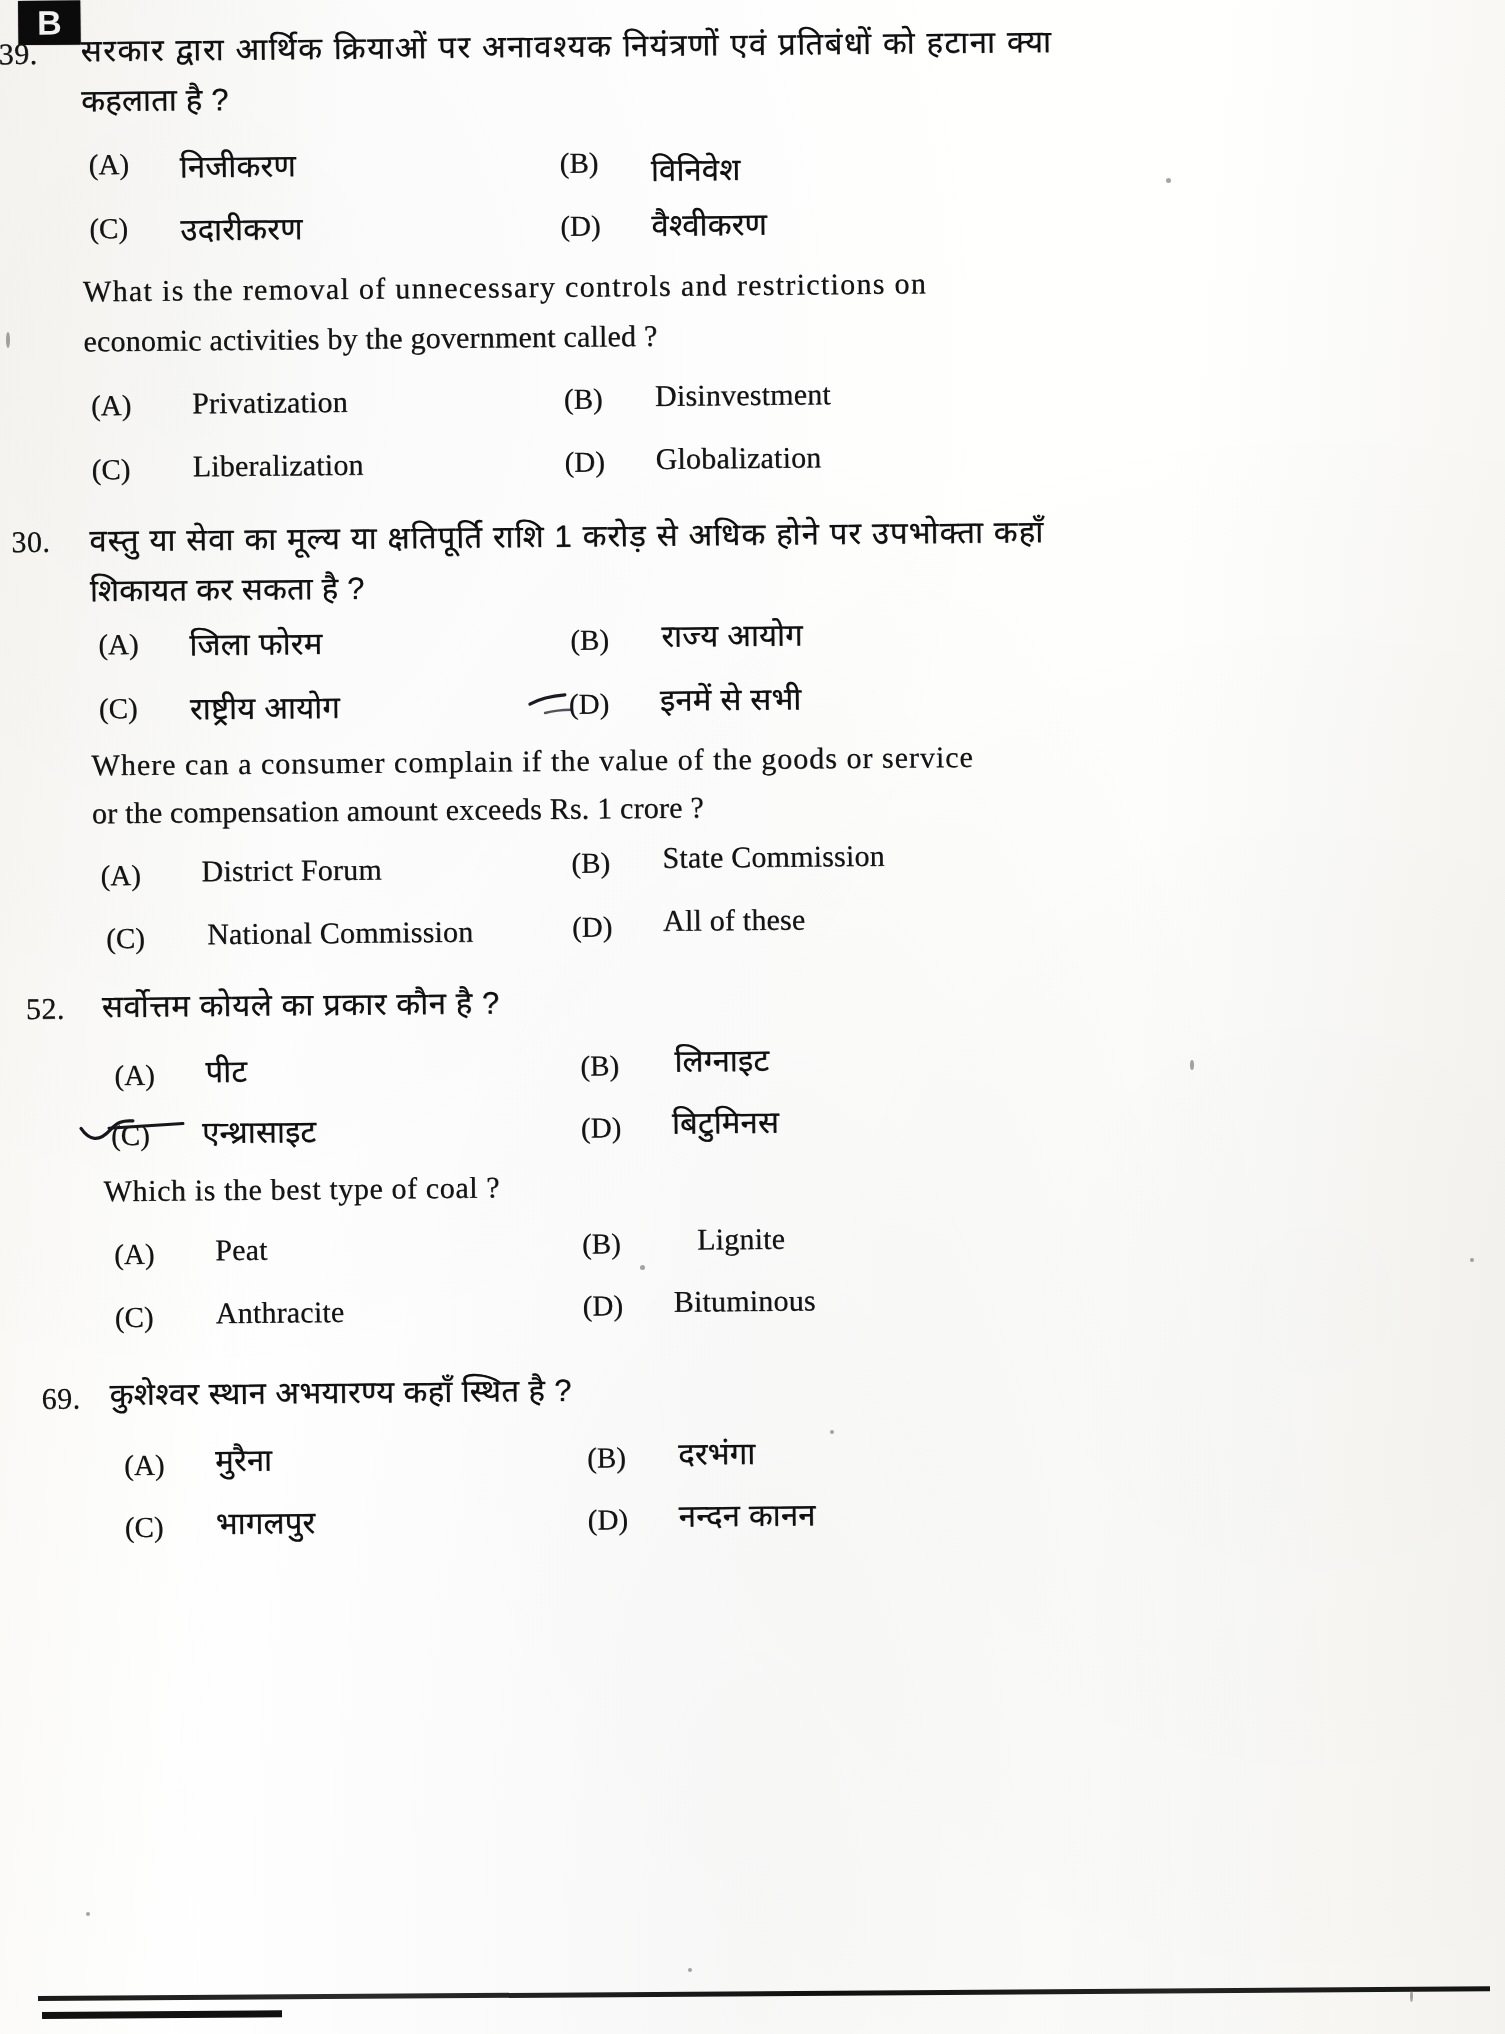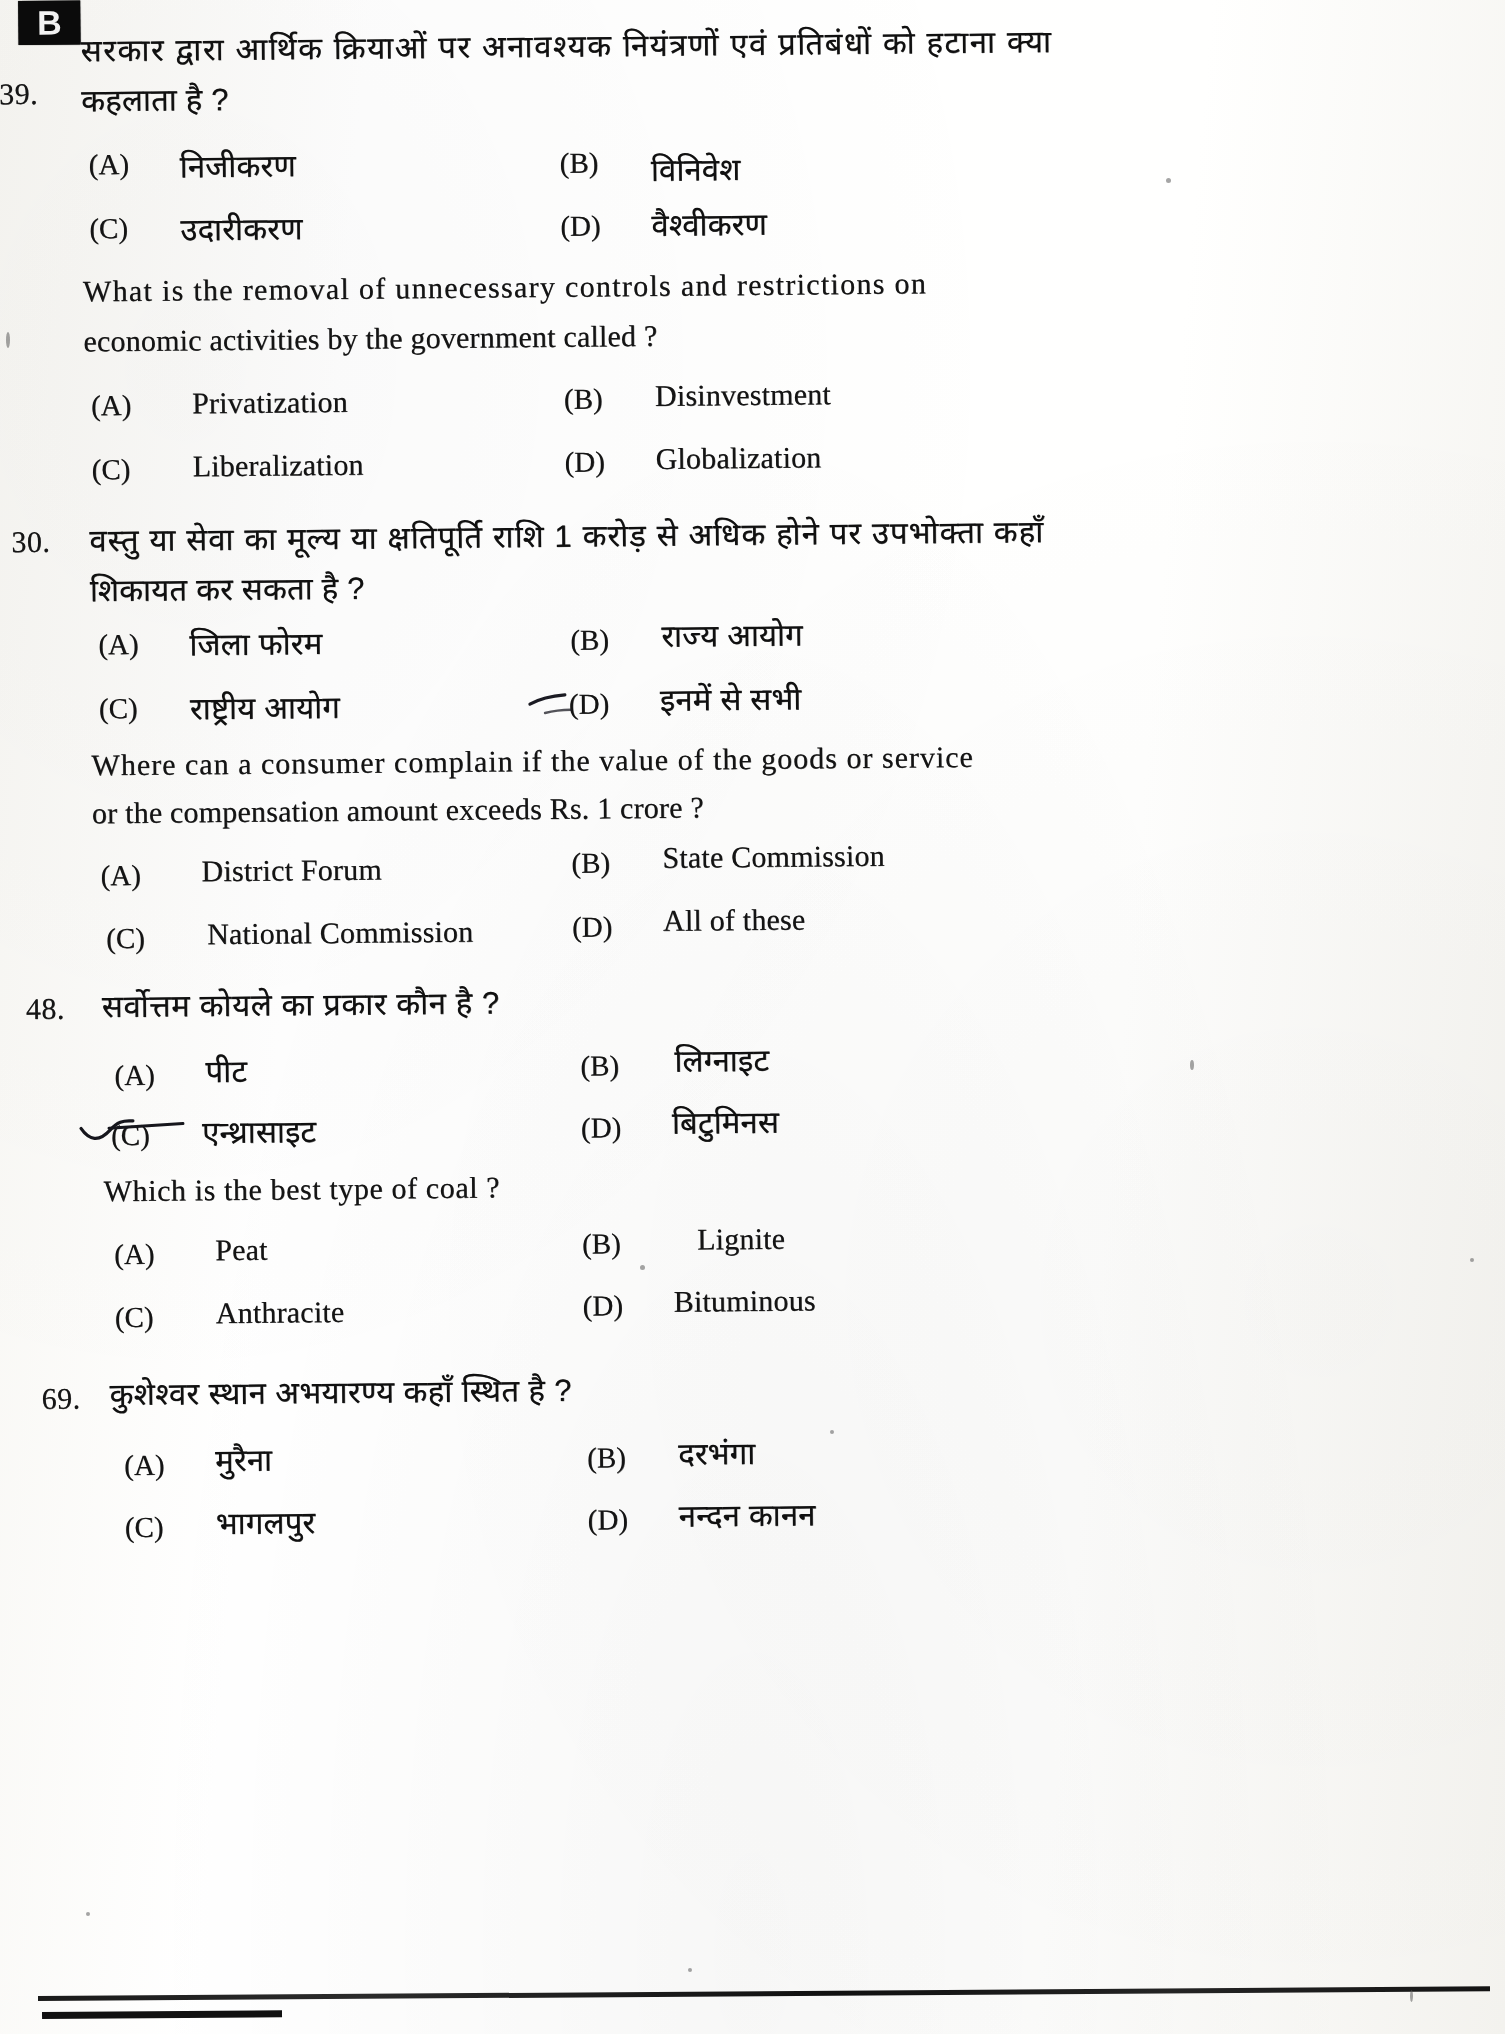--- a/index.html
+++ b/index.html
@@ -121,21 +121,21 @@
   .speck { position: absolute; background: #5b5b5b; border-radius: 50%; opacity: .55; }
 </style>
 </head>
 <body>
 
 <div id="page">
   <div id="skew">
 
     <div class="booklet-code">B</div>
 
-    <div class="qnum" style="left:6px; top:30px;margin-top:40px;">39.</div>
+    <div class="qnum" style="left:6px; top:30px;">39.</div>
 
     <div class="stemline hindi" style="left:88px; top:22px; letter-spacing:1.6px;">सरकार द्वारा आर्थिक क्रियाओं पर अनावश्यक नियंत्रणों एवं प्रतिबंधों को हटाना क्या</div>
     <div class="stemline hindi" style="left:88px; top:72px;">कहलाता है ?</div>
 
     <div class="optlabel" style="left:95px; top:142px;">(A)</div>
     <div class="opttext hindi" style="left:186px; top:139px;">निजीकरण</div>
 
     <div class="optlabel" style="left:566px; top:145px;">(B)</div>
     <div class="opttext hindi" style="left:657px; top:139px;margin-top:8px;">विनिवेश</div>
 
@@ -190,21 +190,21 @@
 
     <div class="optlabel" style="left:571px; top:845px;">(B)</div>
     <div class="opttext eng" style="left:662px; top:840px;">State Commission</div>
 
     <div class="optlabel" style="left:105px; top:916px;">(C)</div>
     <div class="opttext eng" style="left:206px; top:912px;">National Commission</div>
 
     <div class="optlabel" style="left:571px; top:909px;">(D)</div>
     <div class="opttext eng" style="left:662px; top:903px;">All of these</div>
 
-    <div class="qnum" style="left:24px; top:985px;">48.</div>
+    <div class="qnum" style="left:24px; top:985px;">52.</div>
 
     <div class="stemline hindi" style="left:100px; top:978px; letter-spacing:0.6px;">सर्वोत्तम कोयले का प्रकार कौन है ?</div>
 
     <div class="optlabel" style="left:112px; top:1053px;">(A)</div>
     <div class="opttext hindi" style="left:203px; top:1044px;">पीट</div>
 
     <div class="optlabel" style="left:578px; top:1048px;">(B)</div>
     <div class="opttext hindi" style="left:672px; top:1038px;">लिग्नाइट</div>
 
     <div class="optlabel" style="left:108px; top:1113px;">(C)</div>

